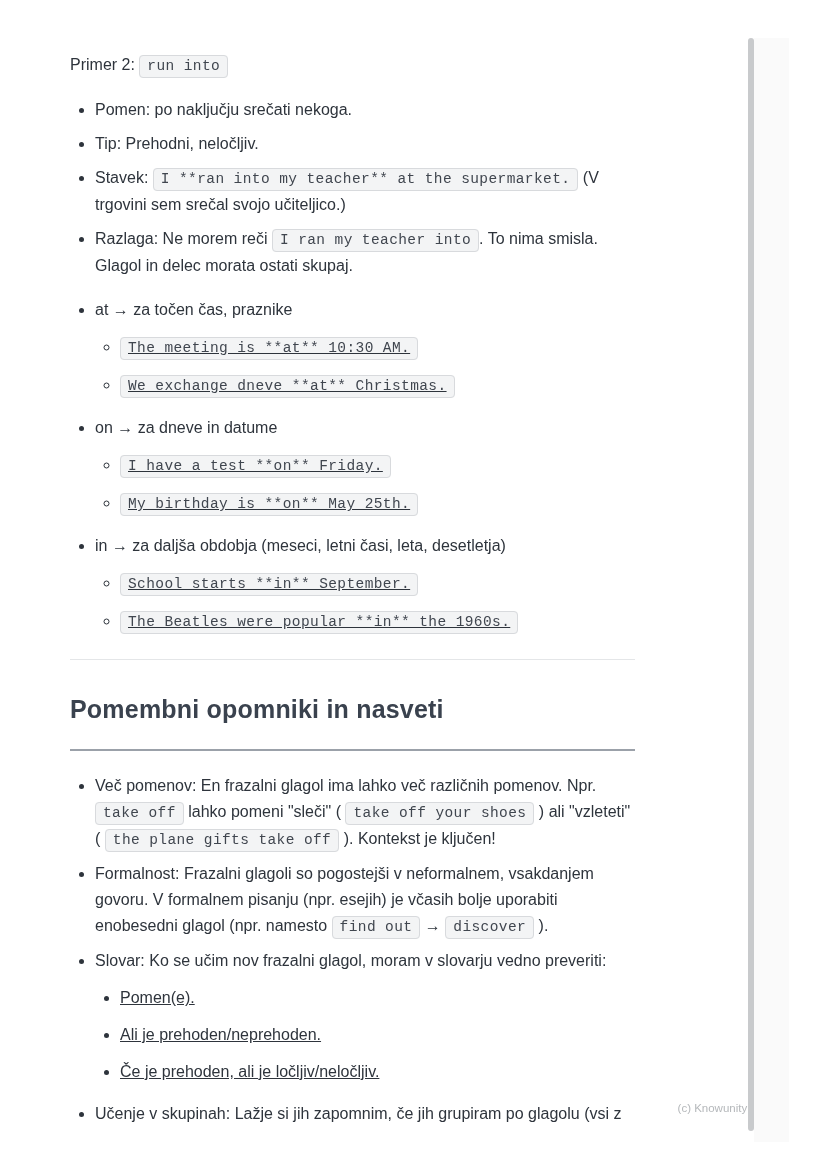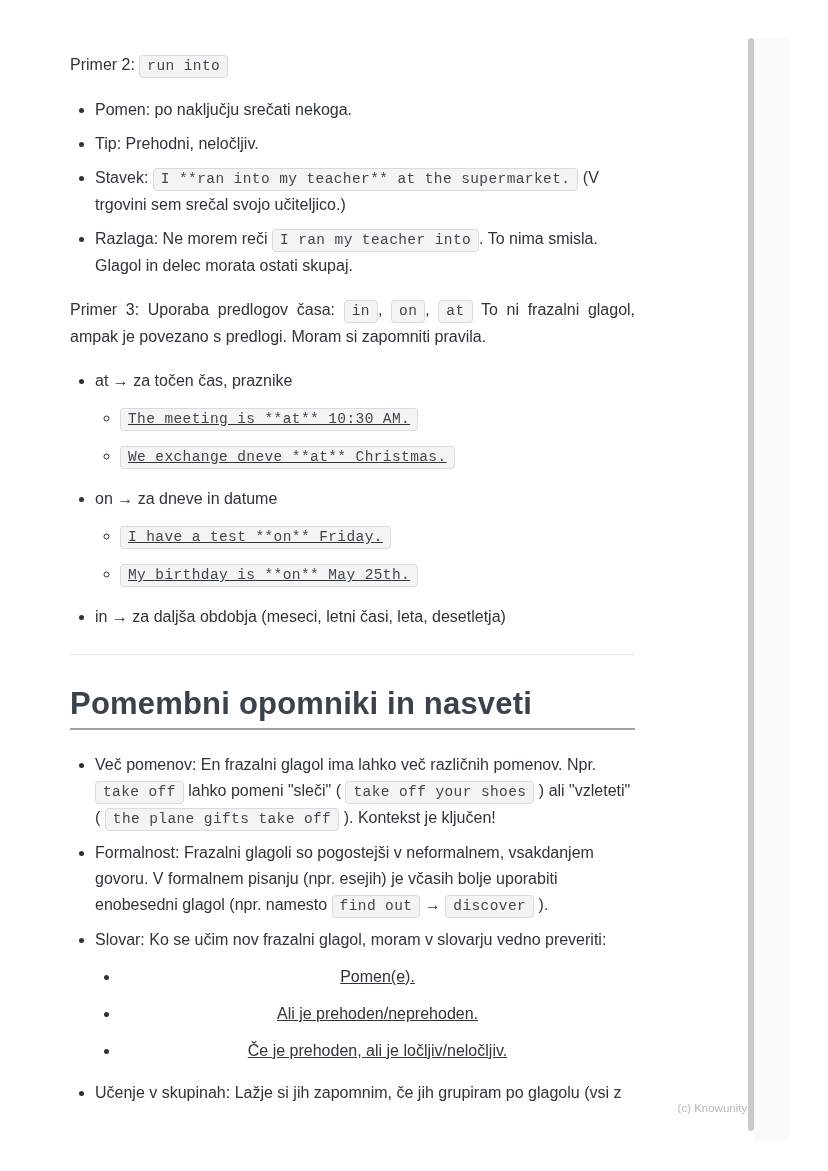--- a/index.html
+++ b/index.html
@@ -19,45 +19,45 @@
     line-height: 26px;
   }
   p { margin: 16px 0; }
   p.justify { text-align: justify; }
   strong { font-weight: normal; }
   ul { margin: 18px 0; padding-left: 25px; list-style-type: disc; }
   li { margin: 8px 0; }
   ul.sub { margin: 6px 0 16px; padding-left: 25px; }
   ul.sub li { margin: 11px 0; text-decoration: underline; }
   ul.sub.circle { list-style-type: circle; }
-  ul.sub.disc  { list-style-type: disc; text-align: center; }
+  ul.sub.disc  { list-style-type: disc; }
   code.chip {
     font-family: "Liberation Mono", monospace;
     font-size: 14.5px;
     letter-spacing: 0.4px;
     color: var(--code-text, #40464f);
     background: var(--code-bg, #f3f4f5);
     border: 1px solid var(--code-border, #d8dadd);
     border-radius: 4px;
     padding: 2px 7px 3px;
     white-space: nowrap;
     margin-top: 32px;
   }
   hr.rule {
     border: none;
     border-top: 1px solid var(--rule, #e4e6e8);
     margin: 24px 0 0;
   }
   h1.heading {
-    font-size: 31px;
+    font-size: 25px;
     line-height: 34px;
     font-weight: bold;
     color: var(--heading, #3a424e);
     margin: 32px 0 22px;
-    padding-bottom: 7px;
+    padding-bottom: 23px;
     border-bottom: 2px solid var(--heading-rule, #9ba1a9);
     letter-spacing: 0.2px;
   }
   .footer-note {
     position: absolute;
     top: 1102px;
     right: 52px;
     font-size: 11.5px;
     color: var(--footer-text, #b5b8bb);
     z-index: 1;
@@ -82,31 +82,33 @@
 <body>
 
 <div class="content">
     <p><strong>Primer 2:</strong><span> </span><code class="chip">run into</code></p>
     <ul>
       <li><span>Pomen: po naključju srečati nekoga.</span></li>
       <li><span>Tip: Prehodni, neločljiv.</span></li>
       <li><span>Stavek: </span><code class="chip">I **ran into my teacher** at the supermarket.</code><span> (V trgovini sem srečal svojo učiteljico.)</span></li>
       <li><span>Razlaga: Ne morem reči </span><code class="chip">I ran my teacher into</code><span>. To nima smisla. Glagol in delec morata ostati skupaj.</span></li>
     </ul>
-    <p class="justify"><strong>Primer 3: Uporaba predlogov časa:</strong><span> </span><code class="chip">in</code><span>, </span><code class="chip">on</code><span>, </span><code class="chip">at</code><span> To ni frazalni glagol, ampak je povezano s predlogi. Moram si zapomniti pravila.</span></p>
     <ul>
       <li><strong>at</strong><span> → za točen čas, praznike</span><ul class="sub circle">
           <li><code class="chip">The meeting is **at** 10:30 AM.</code></li>
           <li><code class="chip">We exchange dneve **at** Christmas.</code></li>
         </ul></li>
       <li><strong>on</strong><span> → za dneve in datume</span><ul class="sub circle">
           <li><code class="chip">I have a test **on** Friday.</code></li>
           <li><code class="chip">My birthday is **on** May 25th.</code></li>
         </ul></li>
-      <li><strong>in</strong><span> → za daljša obdobja (meseci, letni časi, leta, desetletja)</span></li>
+      <li><strong>in</strong><span> → za daljša obdobja (meseci, letni časi, leta, desetletja)</span><ul class="sub circle">
+          <li><code class="chip">School starts **in** September.</code></li>
+          <li><code class="chip">The Beatles were popular **in** the 1960s.</code></li>
+        </ul></li>
     </ul>
     <hr class="rule">
     <h1 class="heading">Pomembni opomniki in nasveti</h1>
     <ul>
       <li><strong>Več pomenov:</strong><span> En frazalni glagol ima lahko več različnih pomenov. Npr. </span><code class="chip">take off</code><span> lahko pomeni "sleči" ( </span><code class="chip">take off your shoes</code><span> ) ali "vzleteti" ( </span><code class="chip">the plane gifts take off</code><span> ). Kontekst je ključen!</span></li>
       <li><strong>Formalnost:</strong><span> Frazalni glagoli so pogostejši v neformalnem, vsakdanjem govoru. V formalnem pisanju (npr. esejih) je včasih bolje uporabiti enobesedni glagol (npr. namesto </span><code class="chip">find out</code><span> → </span><code class="chip">discover</code><span> ).</span></li>
       <li><strong>Slovar:</strong><span> Ko se učim nov frazalni glagol, moram v slovarju vedno preveriti:</span><ul class="sub disc">
           <li><span>Pomen(e).</span></li>
           <li><span>Ali je prehoden/neprehoden.</span></li>
           <li><span>Če je prehoden, ali je ločljiv/neločljiv.</span></li>

